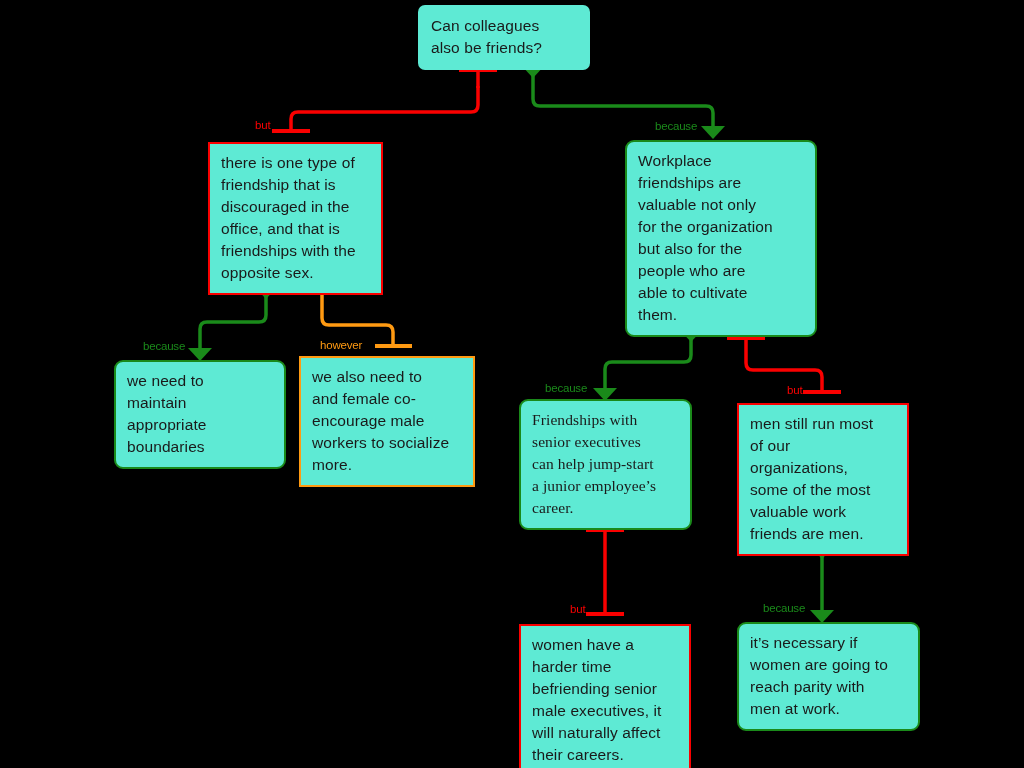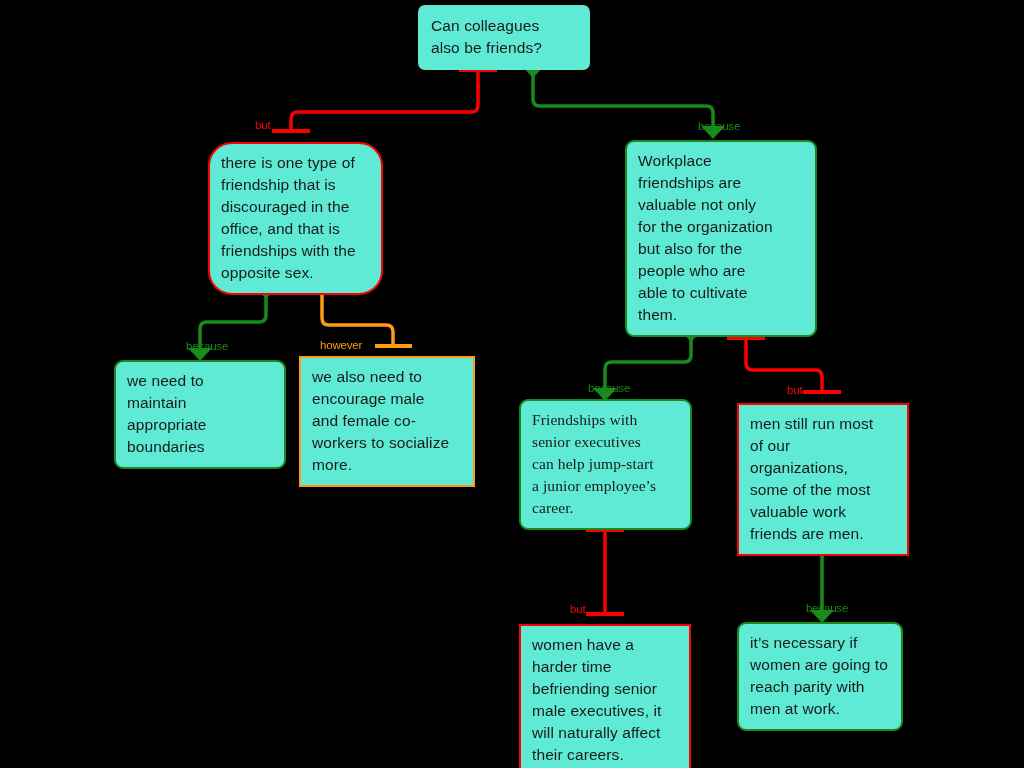--- a/index.html
+++ b/index.html
@@ -52,21 +52,21 @@
     border-radius: 0px;
   }
   .edge-label {
     position: absolute;
     font-family: "Liberation Sans", sans-serif;
     font-size: 11.5px;
     font-weight: normal;
     letter-spacing: -0.2px;
     white-space: nowrap;
   }
-  .lbl-green { color: #1a8a1a; margin-left: 43px; }
+  .lbl-green { color: #1a8a1a; }
   .lbl-red   { color: #fa0000; }
   .lbl-orange{ color: #ff9a12; }
 </style>
 </head>
 <body>
 
 <div id="canvas">
 
   <svg class="edges" viewBox="0 0 1024 768">
 
@@ -127,21 +127,21 @@
   <div class="edge-label lbl-green" style="left:545px; top:382px;">because</div>
   <div class="edge-label lbl-red" style="left:787px; top:384px;">but</div>
   <div class="edge-label lbl-red" style="left:570px; top:603px;">but</div>
   <div class="edge-label lbl-green" style="left:763px; top:602px;">because</div>
 
   <div class="node root" style="left:418px; top:5px; width:172px;">
     <div>Can colleagues</div>
     <div>also be friends?</div>
   </div>
 
-  <div class="node objection" style="left:208px; top:142px; width:175px;border-radius:24px;">
+  <div class="node objection" style="left:208px; top:142px; width:175px;">
     <div>there is one type of</div>
     <div>friendship that is</div>
     <div>discouraged in the</div>
     <div>office, and that is</div>
     <div>friendships with the</div>
     <div>opposite sex.</div>
   </div>
 
   <div class="node support" style="left:625px; top:140px; width:192px;">
     <div>Workplace</div>
@@ -156,22 +156,22 @@
 
   <div class="node support" style="left:114px; top:360px; width:172px;">
     <div>we need to</div>
     <div>maintain</div>
     <div>appropriate</div>
     <div>boundaries</div>
   </div>
 
   <div class="node however" style="left:299px; top:356px; width:176px;">
     <div>we also need to</div>
+    <div>and female co-</div>
     <div>encourage male</div>
-    <div>and female co-</div>
     <div>workers to socialize</div>
     <div>more.</div>
   </div>
 
   <div class="node support" style="left:519px; top:399px; width:173px;font-family:Liberation Serif, serif;">
     <div>Friendships with</div>
     <div>senior executives</div>
     <div>can help jump-start</div>
     <div>a junior employee’s</div>
     <div>career.</div>
@@ -188,20 +188,20 @@
 
   <div class="node objection" style="left:519px; top:624px; width:172px;">
     <div>women have a</div>
     <div>harder time</div>
     <div>befriending senior</div>
     <div>male executives, it</div>
     <div>will naturally affect</div>
     <div>their careers.</div>
   </div>
 
-  <div class="node support" style="left:737px; top:622px; width:166px;">
+  <div class="node support" style="left:737px; top:622px; width:183px;">
     <div>it’s necessary if</div>
     <div>women are going to</div>
     <div>reach parity with</div>
     <div>men at work.</div>
   </div>
 
 </div>
 
 </body></html>

